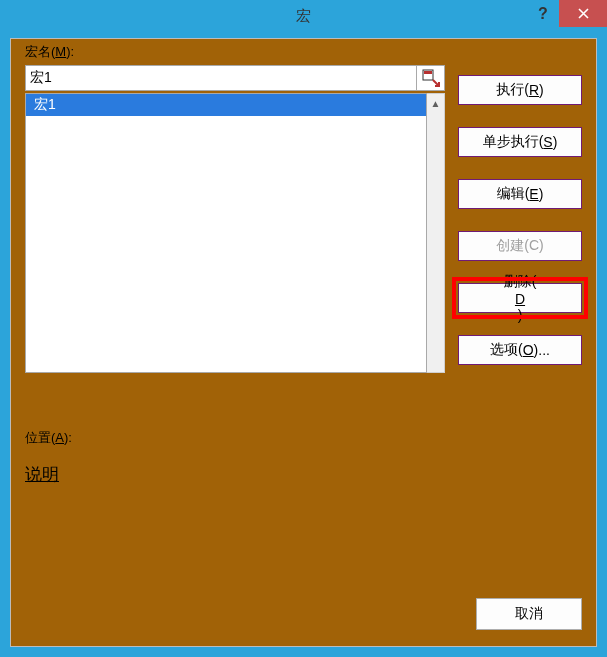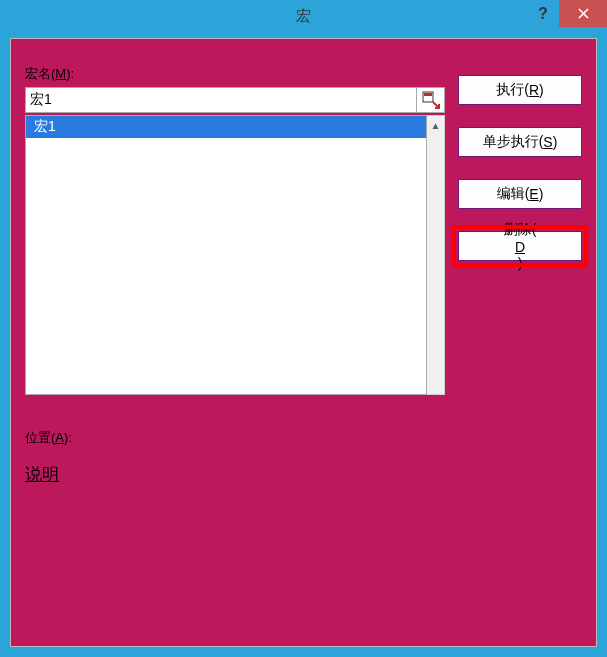--- a/index.html
+++ b/index.html
@@ -58,23 +58,23 @@
   justify-content: center;
   cursor: pointer;
 }
 .close-btn svg { width: 11px; height: 11px; }
 .dialog-body {
   position: absolute;
   left: 10px;
   top: 38px;
   right: 10px;
   bottom: 10px;
-  background: #be185d;
+  background: #a16207;
   border: 1px solid #bcbcbc;
-  padding: 26px 14px 14px 14px;
+  padding: 4px 14px 14px 14px;
 }
 .field-label {
   font-size: 13px;
   color: #000;
   margin-bottom: 4px;
   display: inline-block;
 }
 .underline { text-decoration: underline; }
 .name-row {
   display: flex;
@@ -280,30 +280,39 @@
       <button class="btn">
           <span>单步执行(</span>
           <span class="underline">S</span>
           <span>)</span>
         </button>
       <button class="btn">
           <span>编辑(</span>
           <span class="underline">E</span>
           <span>)</span>
         </button>
+      <button class="btn disabled">创建(C)</button>
       <button class="btn highlighted">
           <span>删除(</span>
           <span class="underline">D</span>
           <span>)</span>
         </button>
+      <button class="btn">
+          <span>选项(</span>
+          <span class="underline">O</span>
+          <span>)...</span>
+        </button>
     </div>
 
     <div class="location-row">
       <span class="field-label">
         <span>位置(</span><span class="underline">A</span><span>):</span>
       </span>
     </div>
 
     <div class="desc-label">说明</div>
 
+    <div class="cancel-row">
+      <button class="cancel-btn">取消</button>
+    </div>
 
   </div>
 </div>
 
 </body></html>

